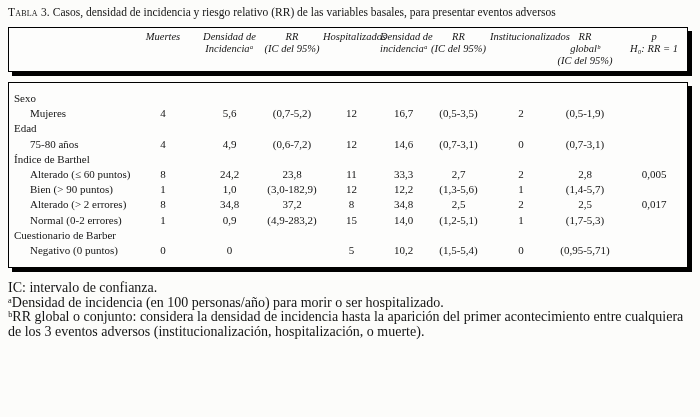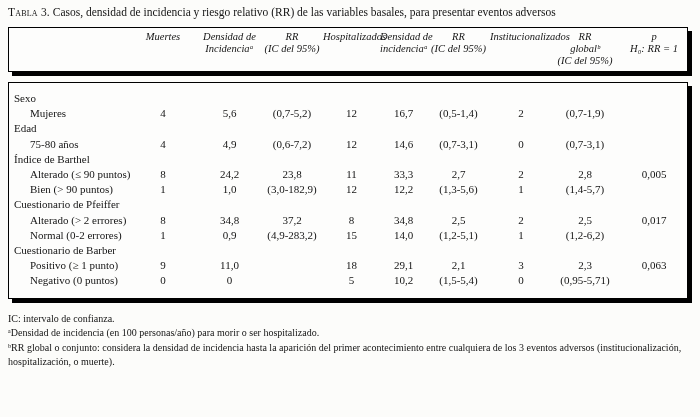--- a/index.html
+++ b/index.html
@@ -23,21 +23,21 @@
   }
   .head td.lbl{padding:0;}
   .body td{
     font-size:11px;line-height:15.2px;height:15.2px;text-align:center;
     padding:0;white-space:nowrap;overflow:visible;
   }
   .body td.lbl{text-align:left;padding-left:5px;}
   .body td.lbl.item{padding-left:21px;}
   .body-box{padding-bottom:9px;padding-top:8px;}
   .footnotes{margin:13px 0 0 1px;}
-  .foot{font-size:10px;line-height:14.5px;margin:0;}
+  .foot{font-size:14px;line-height:14.5px;margin:0;}
 </style>
 </head>
 <body>
 
 <div class="page">
 
   <p class="title"><span class="smallcaps">Tabla 3.</span><span> Casos, densidad de incidencia y riesgo relativo (RR) de las variables basales, para presentar eventos adversos</span></p>
 
   <div class="box header-box">
     <table class="tbl head">
@@ -95,23 +95,23 @@
         <tr class="grp">
             <td class="lbl" colspan="10">Sexo</td>
           </tr>
         <tr>
           <td class="lbl item">Mujeres</td>
           <td>4</td>
           <td>5,6</td>
           <td>(0,7-5,2)</td>
           <td>12</td>
           <td>16,7</td>
-          <td>(0,5-1,4)</td>
+          <td>(0,5-3,5)</td>
           <td>2</td>
-          <td>(0,7-1,9)</td>
+          <td>(0,5-1,9)</td>
           <td></td>
         </tr>
         <tr class="grp">
             <td class="lbl" colspan="10">Edad</td>
           </tr>
         <tr>
           <td class="lbl item">75-80 años</td>
           <td>4</td>
           <td>4,9</td>
           <td>(0,6-7,2)</td>
@@ -119,21 +119,21 @@
           <td>14,6</td>
           <td>(0,7-3,1)</td>
           <td>0</td>
           <td>(0,7-3,1)</td>
           <td></td>
         </tr>
         <tr class="grp">
             <td class="lbl" colspan="10">Índice de Barthel</td>
           </tr>
         <tr>
-          <td class="lbl item">Alterado (≤ 90 puntos)</td>
+          <td class="lbl item">Alterado (≤ 60 puntos)</td>
           <td>8</td>
           <td>24,2</td>
           <td>23,8</td>
           <td>11</td>
           <td>33,3</td>
           <td>2,7</td>
           <td>2</td>
           <td>2,8</td>
           <td>0,005</td>
         </tr>
@@ -142,23 +142,20 @@
           <td>1</td>
           <td>1,0</td>
           <td>(3,0-182,9)</td>
           <td>12</td>
           <td>12,2</td>
           <td>(1,3-5,6)</td>
           <td>1</td>
           <td>(1,4-5,7)</td>
           <td></td>
         </tr>
-        <tr class="grp">
-            <td class="lbl" colspan="10">Cuestionario de Pfeiffer</td>
-          </tr>
         <tr>
           <td class="lbl item">Alterado (&gt; 2 errores)</td>
           <td>8</td>
           <td>34,8</td>
           <td>37,2</td>
           <td>8</td>
           <td>34,8</td>
           <td>2,5</td>
           <td>2</td>
           <td>2,5</td>
@@ -166,38 +163,26 @@
         </tr>
         <tr>
           <td class="lbl item">Normal (0-2 errores)</td>
           <td>1</td>
           <td>0,9</td>
           <td>(4,9-283,2)</td>
           <td>15</td>
           <td>14,0</td>
           <td>(1,2-5,1)</td>
           <td>1</td>
-          <td>(1,2-6,2)</td>
+          <td>(1,7-5,3)</td>
           <td></td>
         </tr>
         <tr class="grp">
             <td class="lbl" colspan="10">Cuestionario de Barber</td>
           </tr>
-        <tr>
-          <td class="lbl item">Positivo (≥ 1 punto)</td>
-          <td>9</td>
-          <td>11,0</td>
-          <td></td>
-          <td>18</td>
-          <td>29,1</td>
-          <td>2,1</td>
-          <td>3</td>
-          <td>2,3</td>
-          <td>0,063</td>
-        </tr>
         <tr>
           <td class="lbl item">Negativo (0 puntos)</td>
           <td>0</td>
           <td>0</td>
           <td></td>
           <td>5</td>
           <td>10,2</td>
           <td>(1,5-5,4)</td>
           <td>0</td>
           <td>(0,95-5,71)</td>

